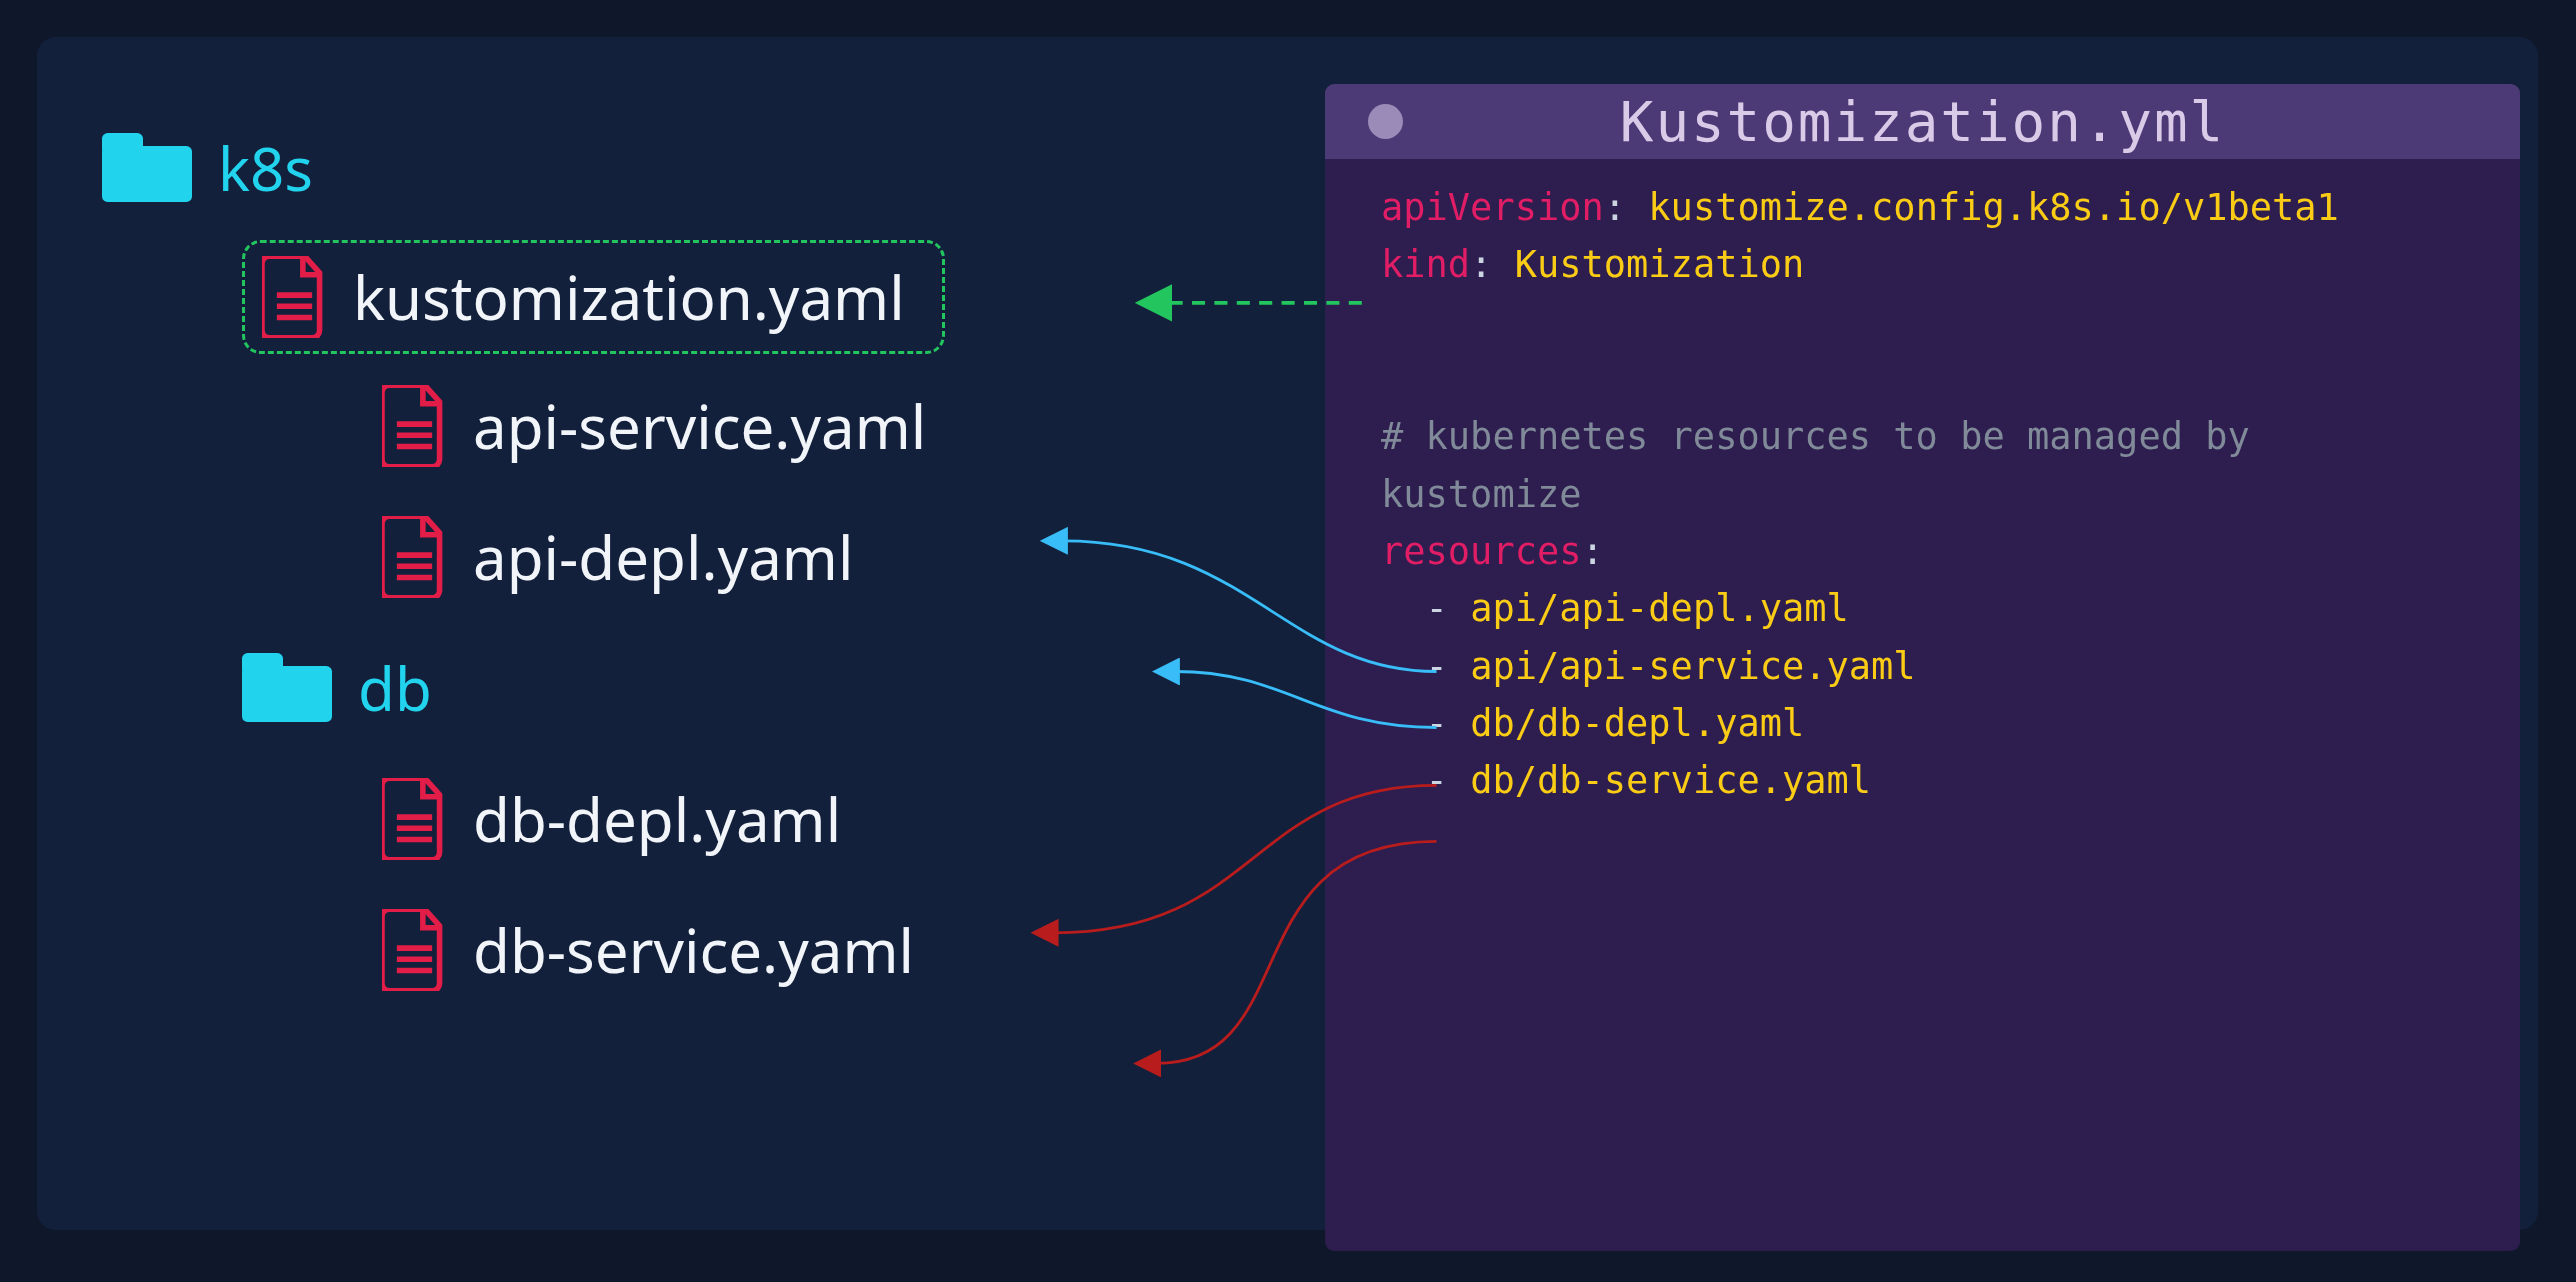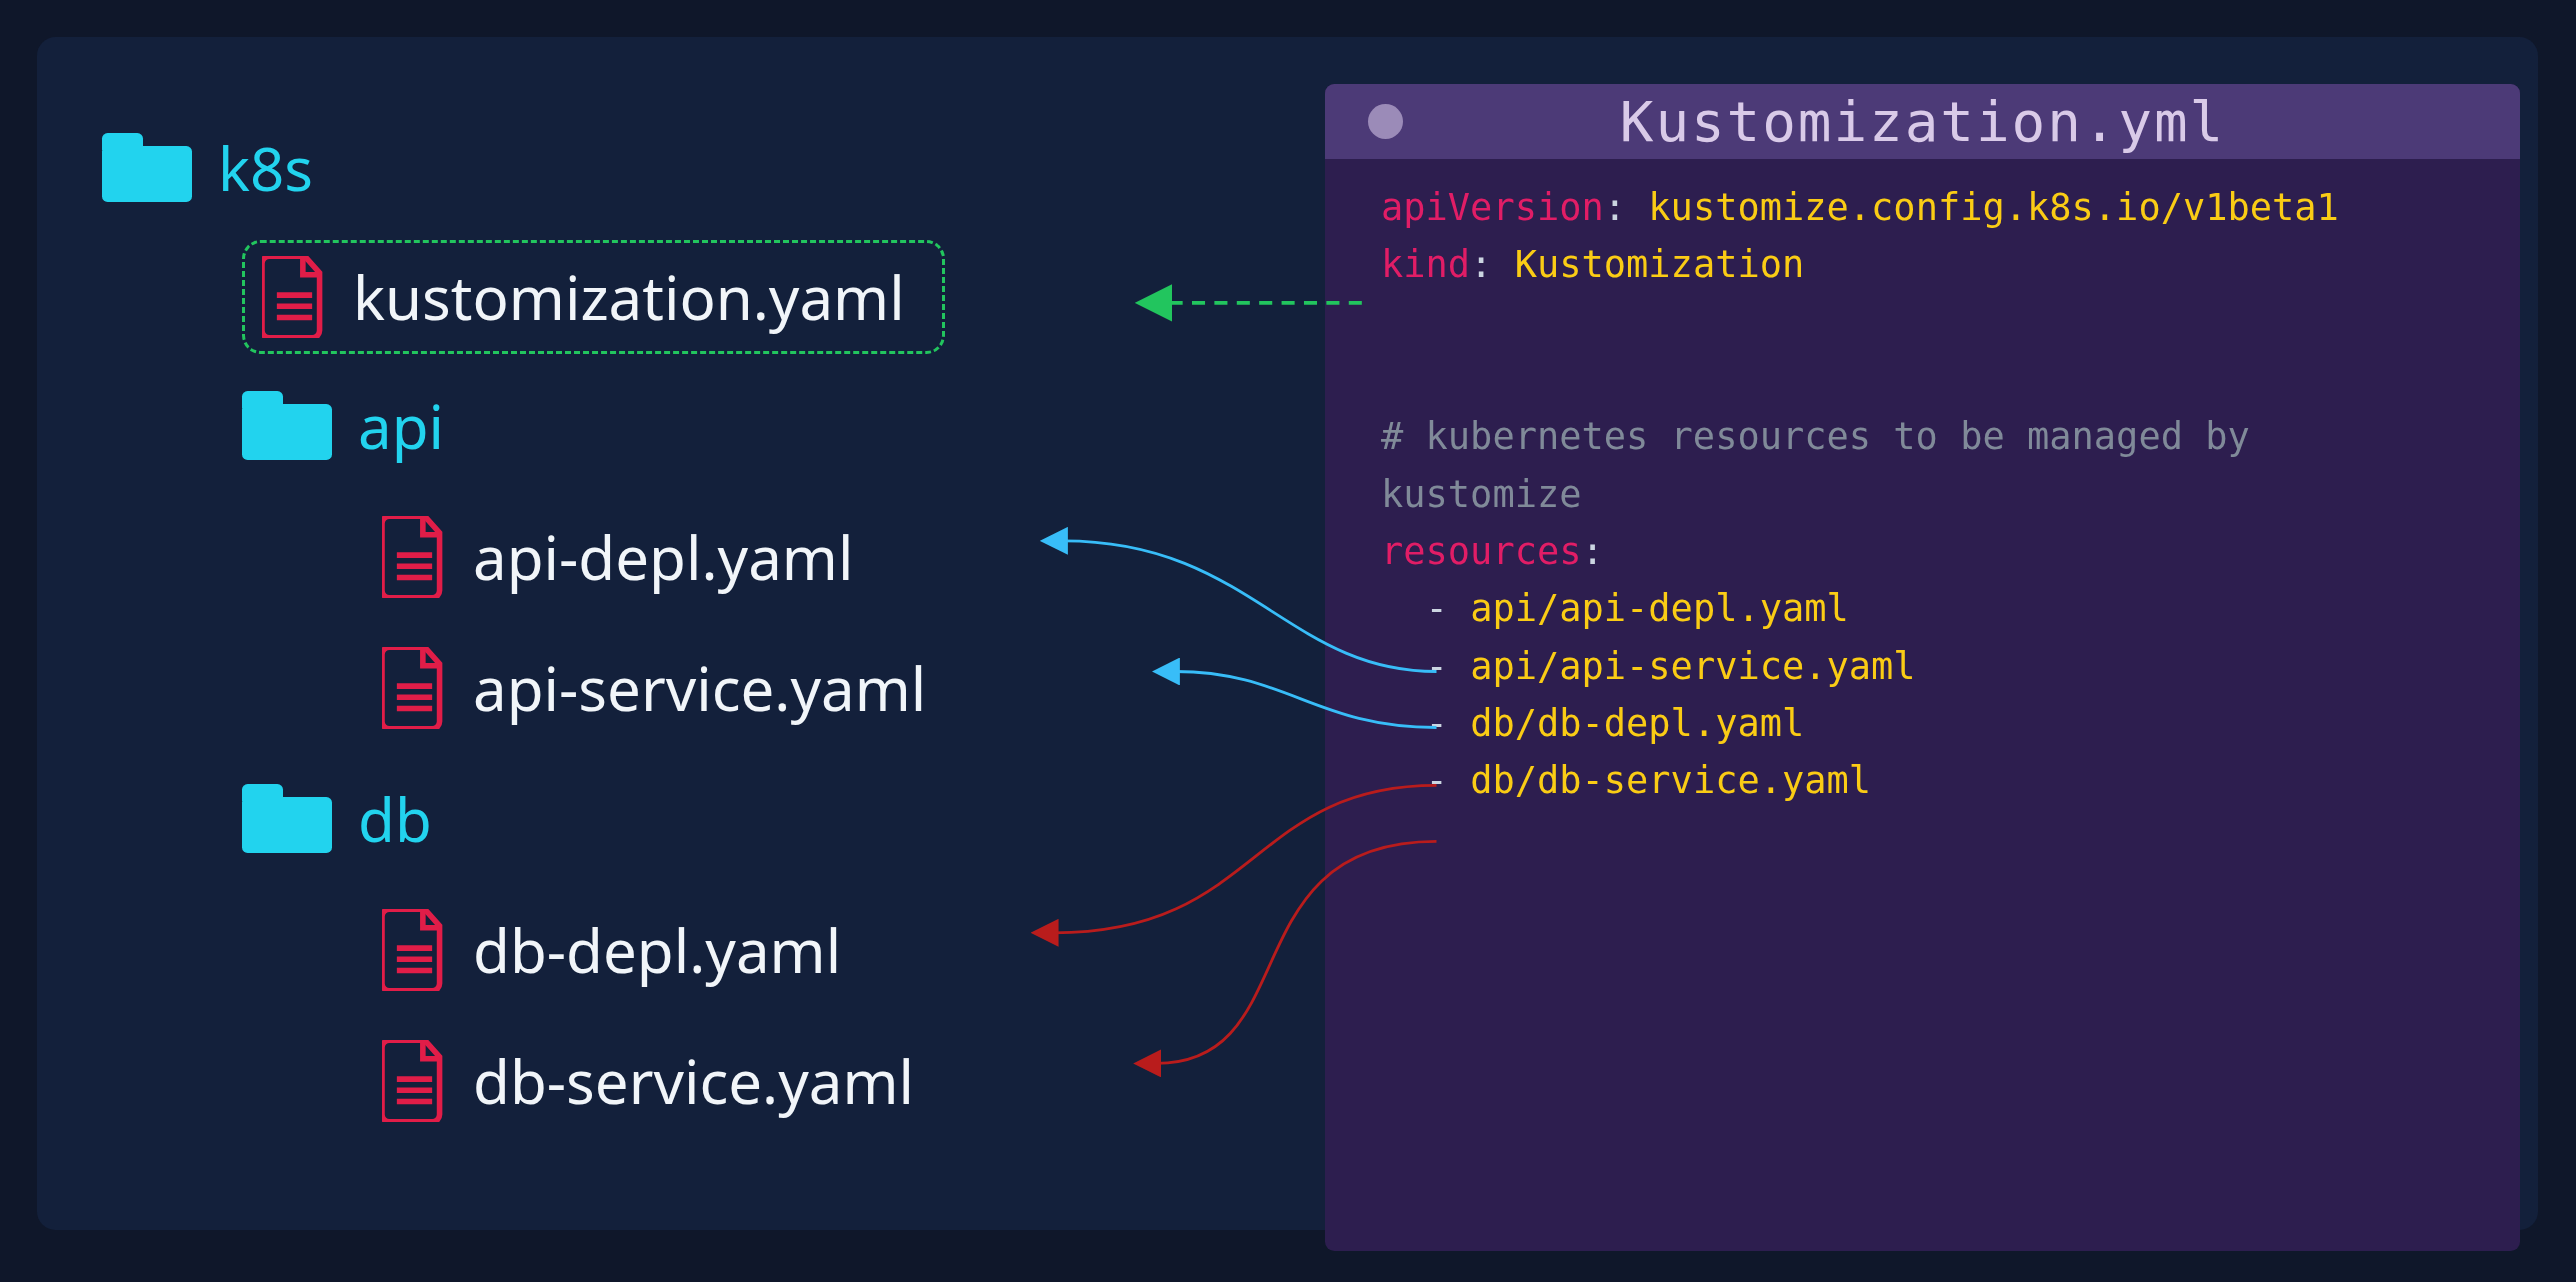--- a/index.html
+++ b/index.html
@@ -138,41 +138,37 @@
       <span class="highlight" style="display:flex;align-items:center;gap:26px;text-align:center;">
         <svg class="file-icon" viewBox="0 0 70 88">
             <path d="M8 0h38l16 18v62a8 8 0 0 1-8 8H8a8 8 0 0 1-8-8V8a8 8 0 0 1 8-8z" fill="none" stroke="#e11d48" stroke-width="6"></path>
             <path d="M44 2v18h18" fill="none" stroke="#e11d48" stroke-width="6"></path>
             <path d="M16 42h38M16 54h38M16 66h38" stroke="#e11d48" stroke-width="6"></path>
           </svg>
         <span class="label">kustomization.yaml</span>
       </span>
     </div>
 
-    <div class="row folder indent1">
-      <span class="icon folder-icon"></span>
-      <span class="label">api</span>
+
+    <div class="row indent2">
+      <svg class="file-icon" viewBox="0 0 70 88">
+          <path d="M8 0h38l16 18v62a8 8 0 0 1-8 8H8a8 8 0 0 1-8-8V8a8 8 0 0 1 8-8z" fill="none" stroke="#e11d48" stroke-width="6"></path>
+          <path d="M44 2v18h18" fill="none" stroke="#e11d48" stroke-width="6"></path>
+          <path d="M16 42h38M16 54h38M16 66h38" stroke="#e11d48" stroke-width="6"></path>
+        </svg>
+      <span class="label">api-service.yaml</span>
     </div>
 
     <div class="row indent2">
       <svg class="file-icon" viewBox="0 0 70 88">
           <path d="M8 0h38l16 18v62a8 8 0 0 1-8 8H8a8 8 0 0 1-8-8V8a8 8 0 0 1 8-8z" fill="none" stroke="#e11d48" stroke-width="6"></path>
           <path d="M44 2v18h18" fill="none" stroke="#e11d48" stroke-width="6"></path>
           <path d="M16 42h38M16 54h38M16 66h38" stroke="#e11d48" stroke-width="6"></path>
         </svg>
       <span class="label">api-depl.yaml</span>
-    </div>
-
-    <div class="row indent2">
-      <svg class="file-icon" viewBox="0 0 70 88">
-          <path d="M8 0h38l16 18v62a8 8 0 0 1-8 8H8a8 8 0 0 1-8-8V8a8 8 0 0 1 8-8z" fill="none" stroke="#e11d48" stroke-width="6"></path>
-          <path d="M44 2v18h18" fill="none" stroke="#e11d48" stroke-width="6"></path>
-          <path d="M16 42h38M16 54h38M16 66h38" stroke="#e11d48" stroke-width="6"></path>
-        </svg>
-      <span class="label">api-service.yaml</span>
     </div>
 
     <div class="row folder indent1">
       <span class="icon folder-icon"></span>
       <span class="label">db</span>
     </div>
 
     <div class="row indent2">
       <svg class="file-icon" viewBox="0 0 70 88">
           <path d="M8 0h38l16 18v62a8 8 0 0 1-8 8H8a8 8 0 0 1-8-8V8a8 8 0 0 1 8-8z" fill="none" stroke="#e11d48" stroke-width="6"></path>

